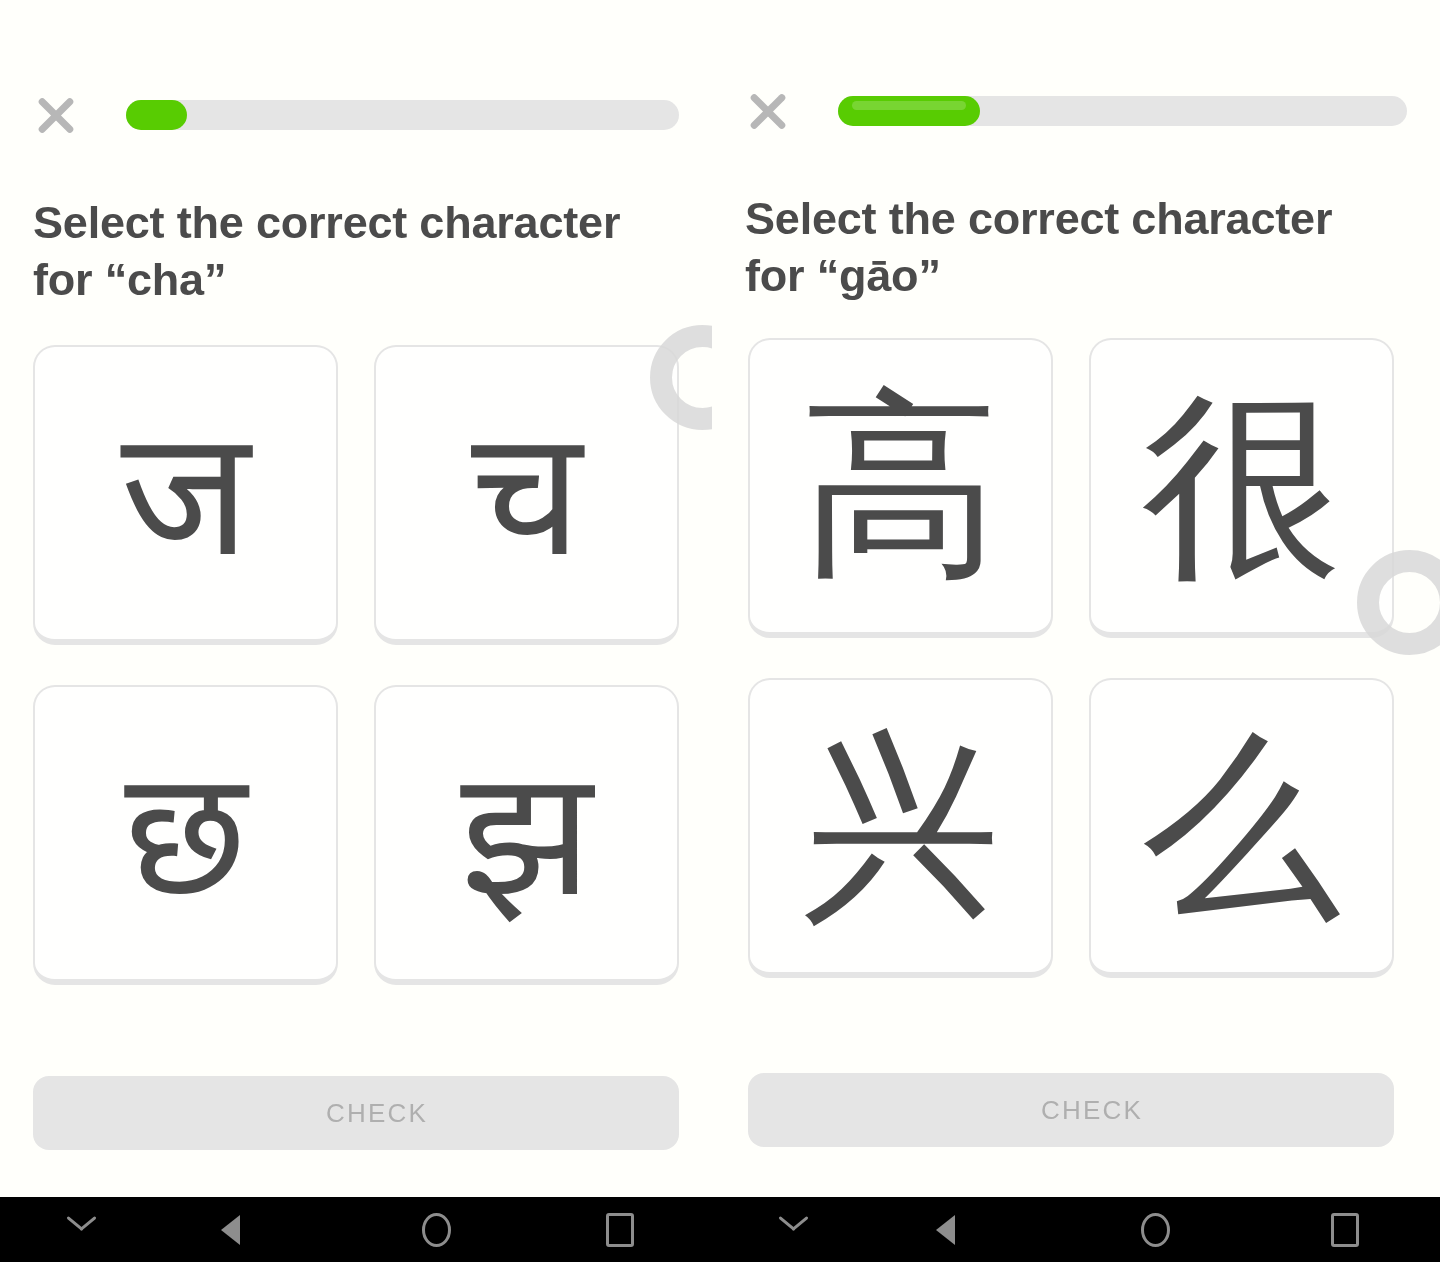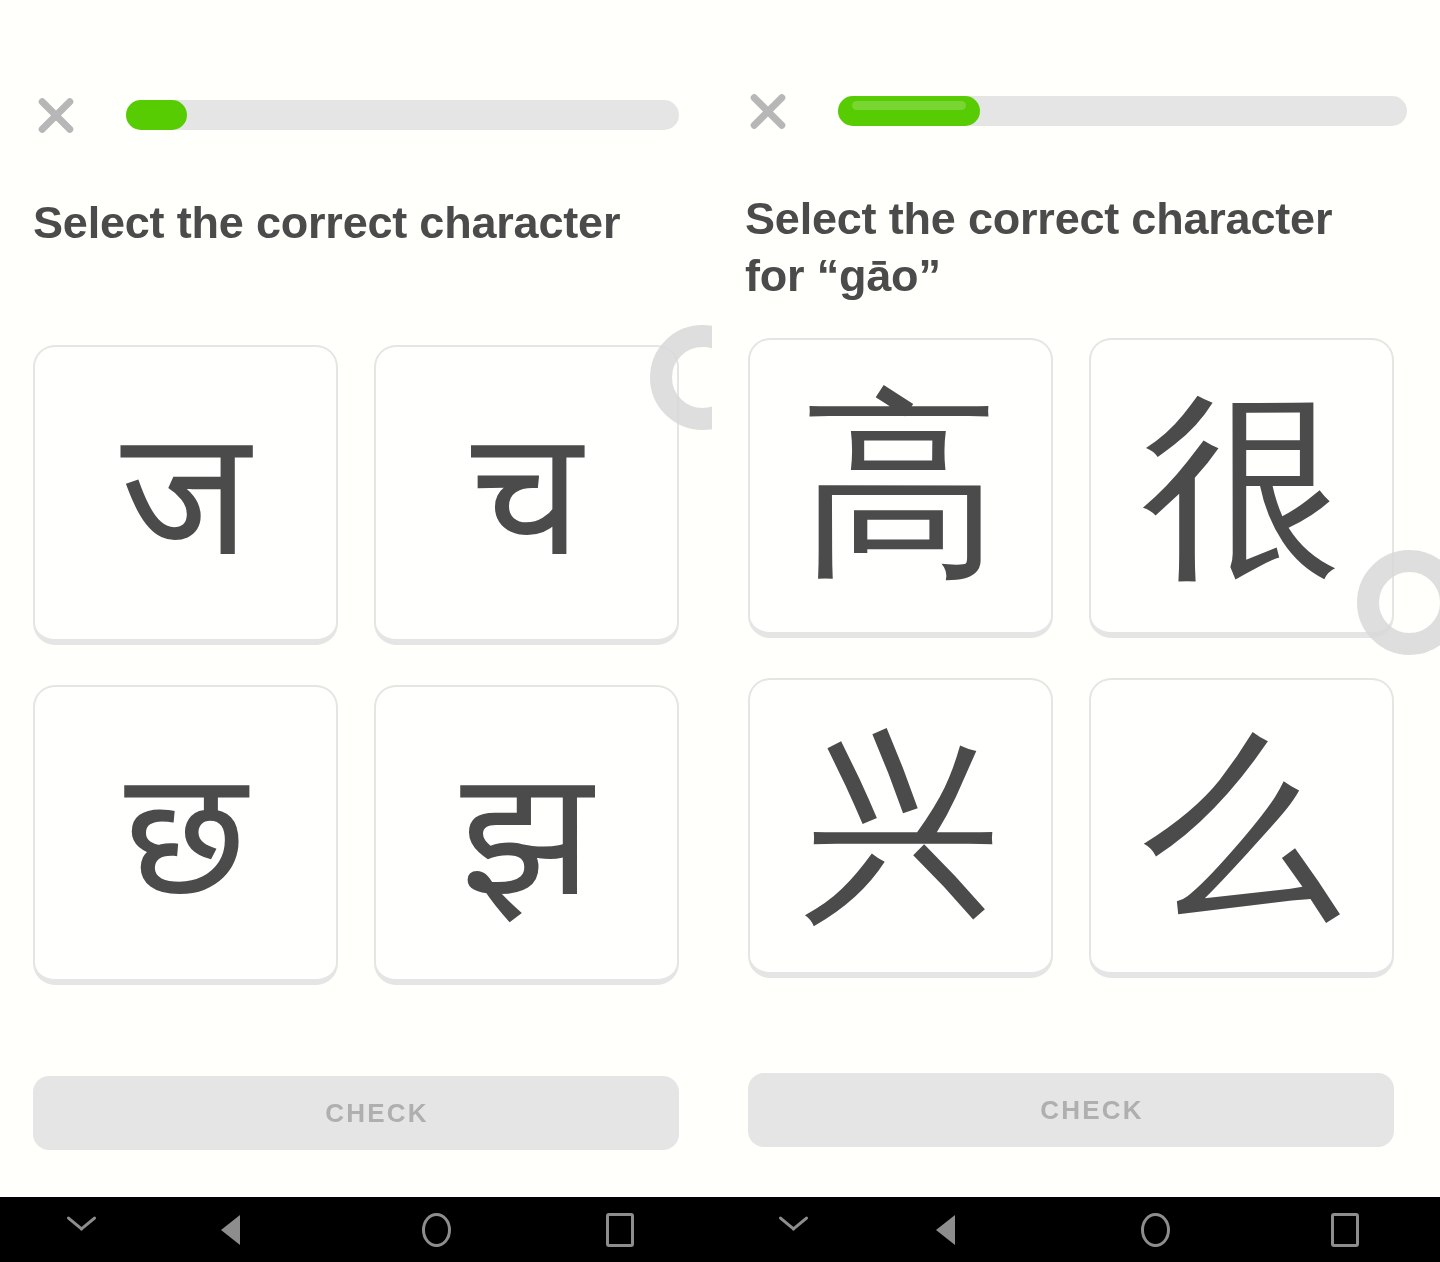--- a/index.html
+++ b/index.html
@@ -146,21 +146,21 @@
     position: absolute;
     left: 33px;
     top: 1076px;
     width: 646px;
     height: 74px;
     border-radius: 16px;
     background: #e5e5e5;
     border: none;
     color: #afafaf;
     font-size: 26px;
-    font-weight: bold;
+    font-weight: normal;
     letter-spacing: 2.2px;
     display: flex;
     align-items: center;
     justify-content: center;
     box-sizing: border-box;
     font-family: "Liberation Sans", sans-serif;
     padding-left: 48px;
   }
   .panel.right .check-btn { left: 748px; top: 1073px; }
 
@@ -278,21 +278,21 @@
 
   <div class="panel left">
 
     <div class="header">
       <div class="close-icon"></div>
       <div class="progress-track">
         <div class="progress-fill" id="fill-l" style="width: 11%;"></div>
       </div>
     </div>
 
-    <div class="prompt"><span>Select the correct character</span><br></div>
+    <div class="prompt"><span>Select the correct character</span><br><span>for “cha”</span></div>
 
     <div class="grid">
       <div class="tile">
         <span class="tile-glyph">ज</span>
       </div>
       <div class="tile">
         <span class="tile-glyph">च</span>
       </div>
       <div class="tile">
         <span class="tile-glyph">छ</span>

